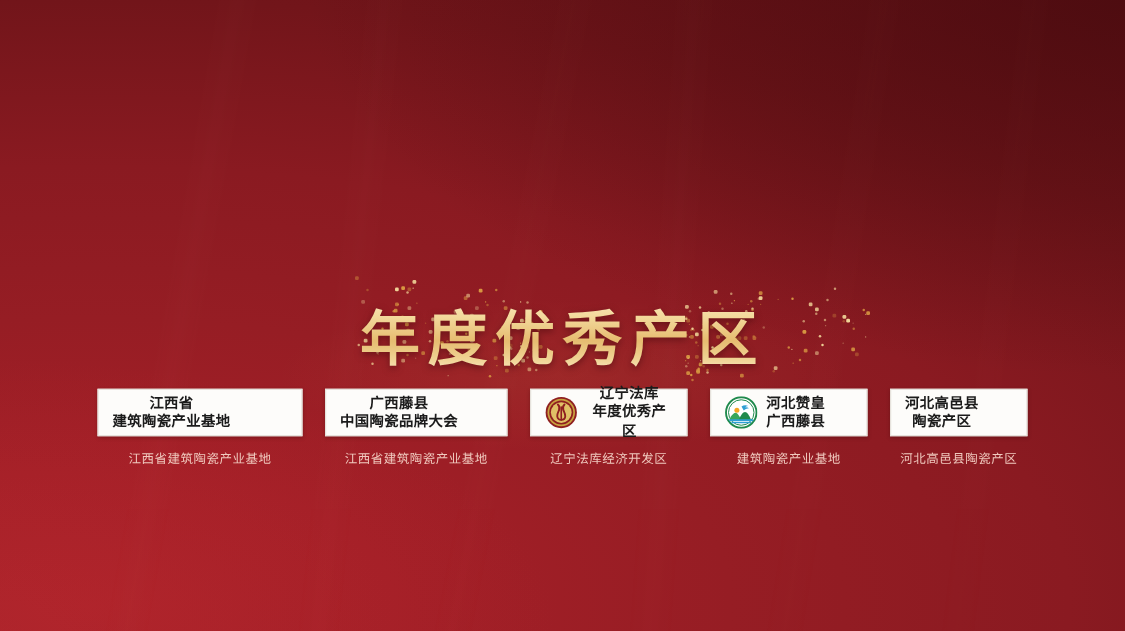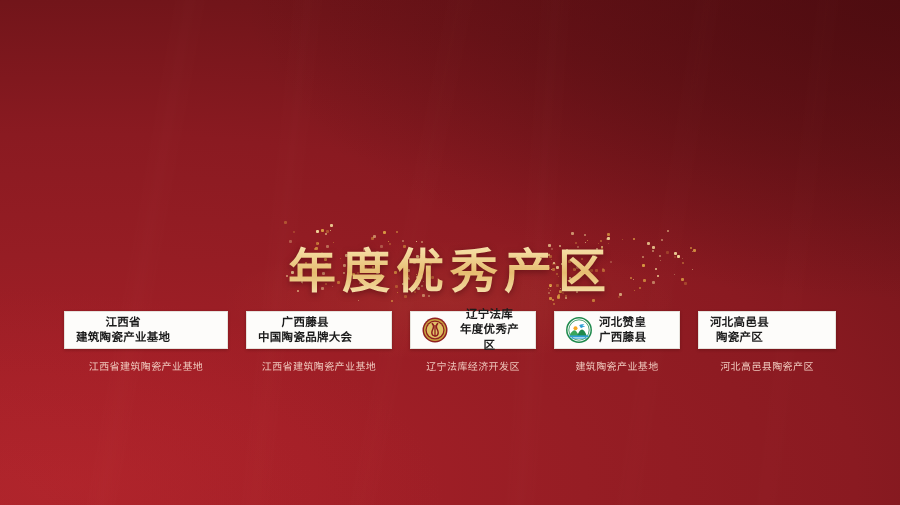--- a/index.html
+++ b/index.html
@@ -477,21 +477,21 @@
       <path d="M3.4 19.2h19.2" stroke="#2f9fd4" stroke-width="1.6"></path>
       <path d="M5.2 21.1h15.6" stroke="#2f9fd4" stroke-width="1.1"></path>
     </svg>
           </span>
           <span class="card-name">河北赞皇
 广西藤县</span>
         </div>
         <div class="caption">建筑陶瓷产业基地</div>
       </div>
       <div class="card-col">
-        <div class="card" style="width: 138px;">
+        <div class="card" style="width: 110px;">
           <span class="card-name">河北高邑县
 陶瓷产区</span>
         </div>
         <div class="caption">河北高邑县陶瓷产区</div>
       </div>
     </div>
 
 </div>
 
 </body></html>

